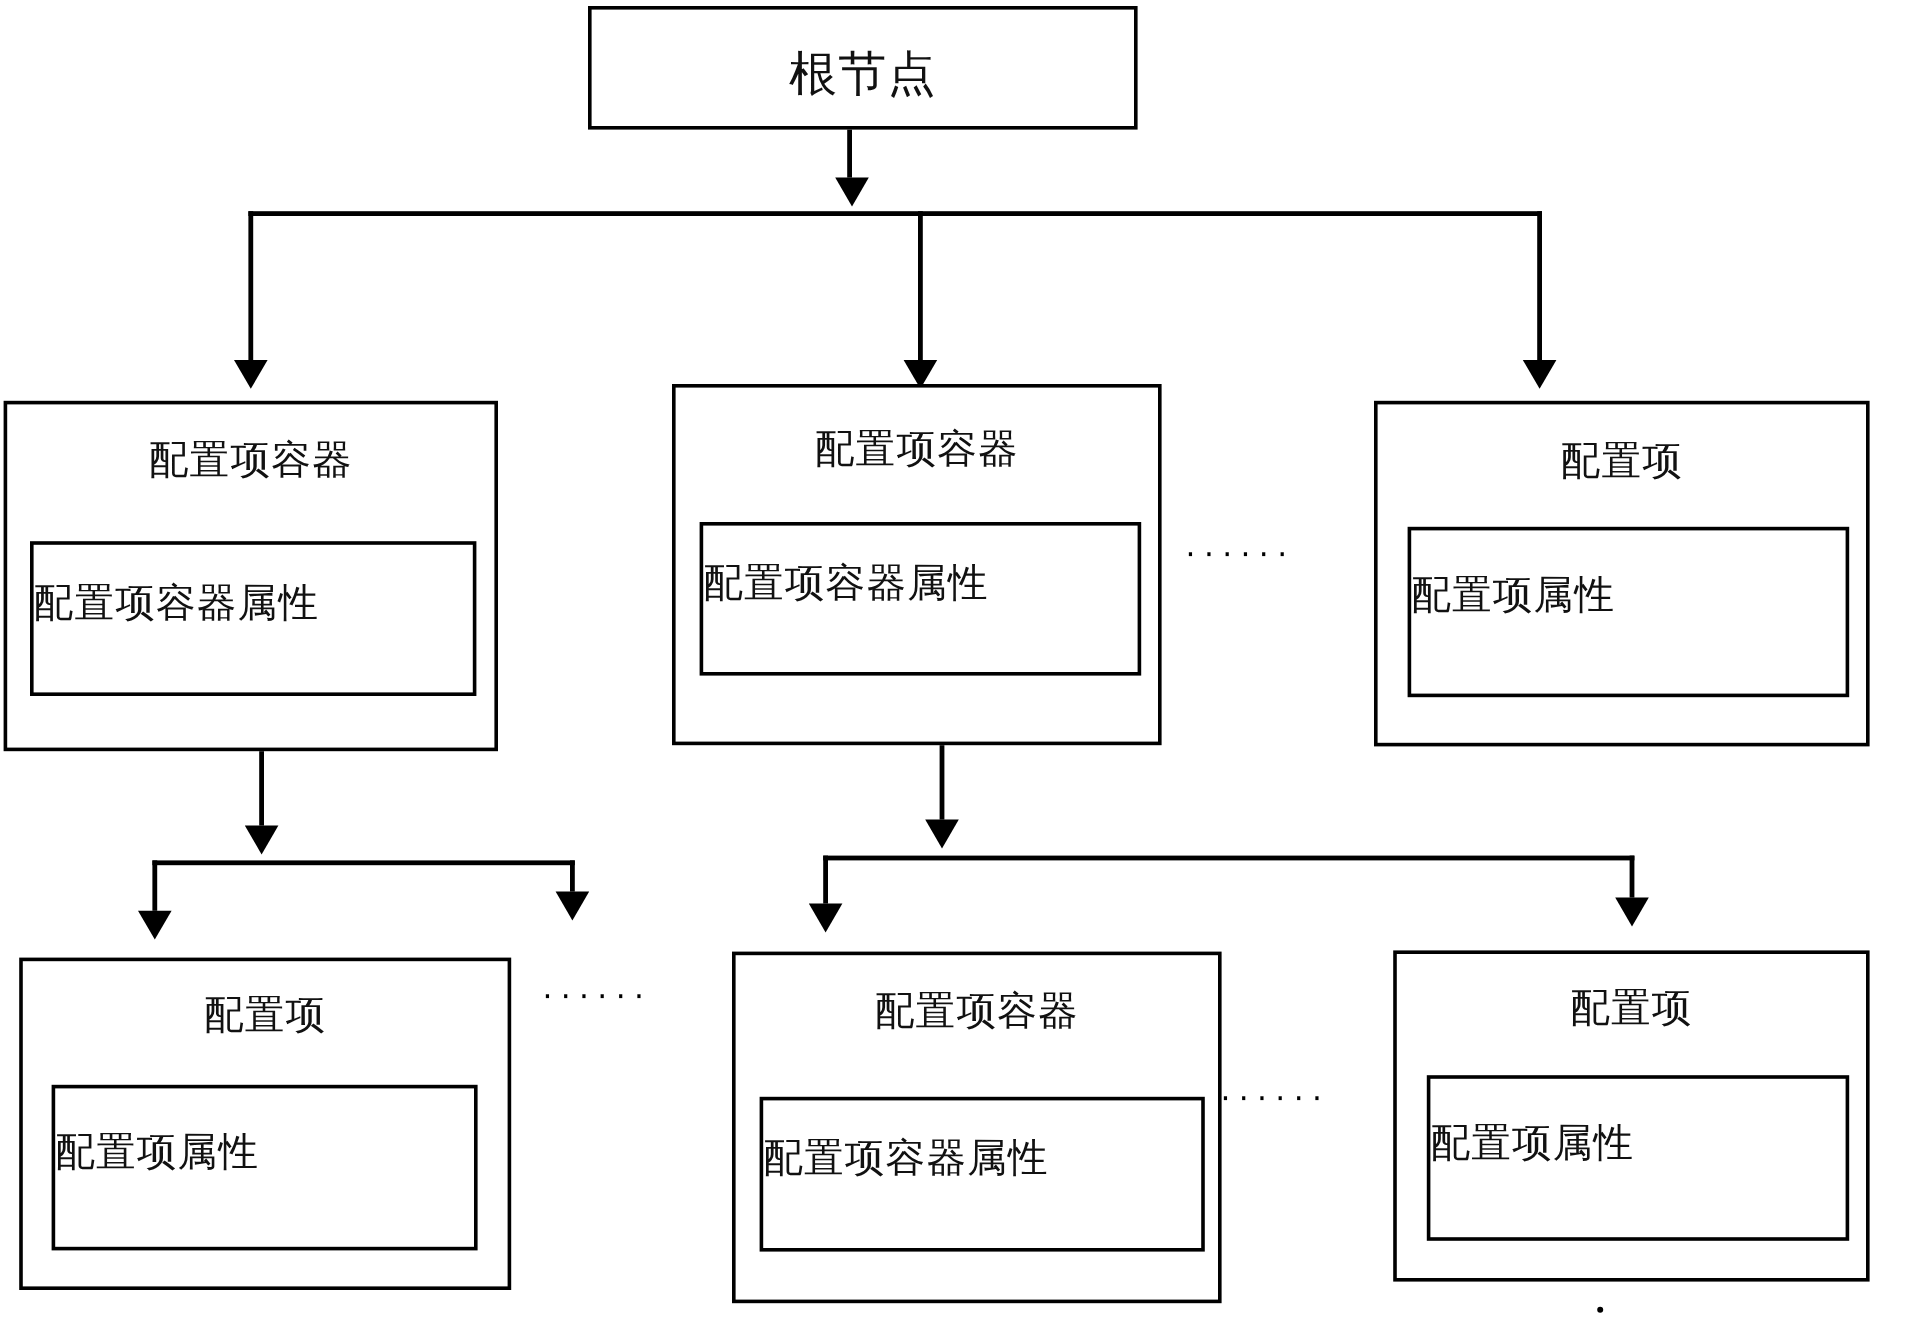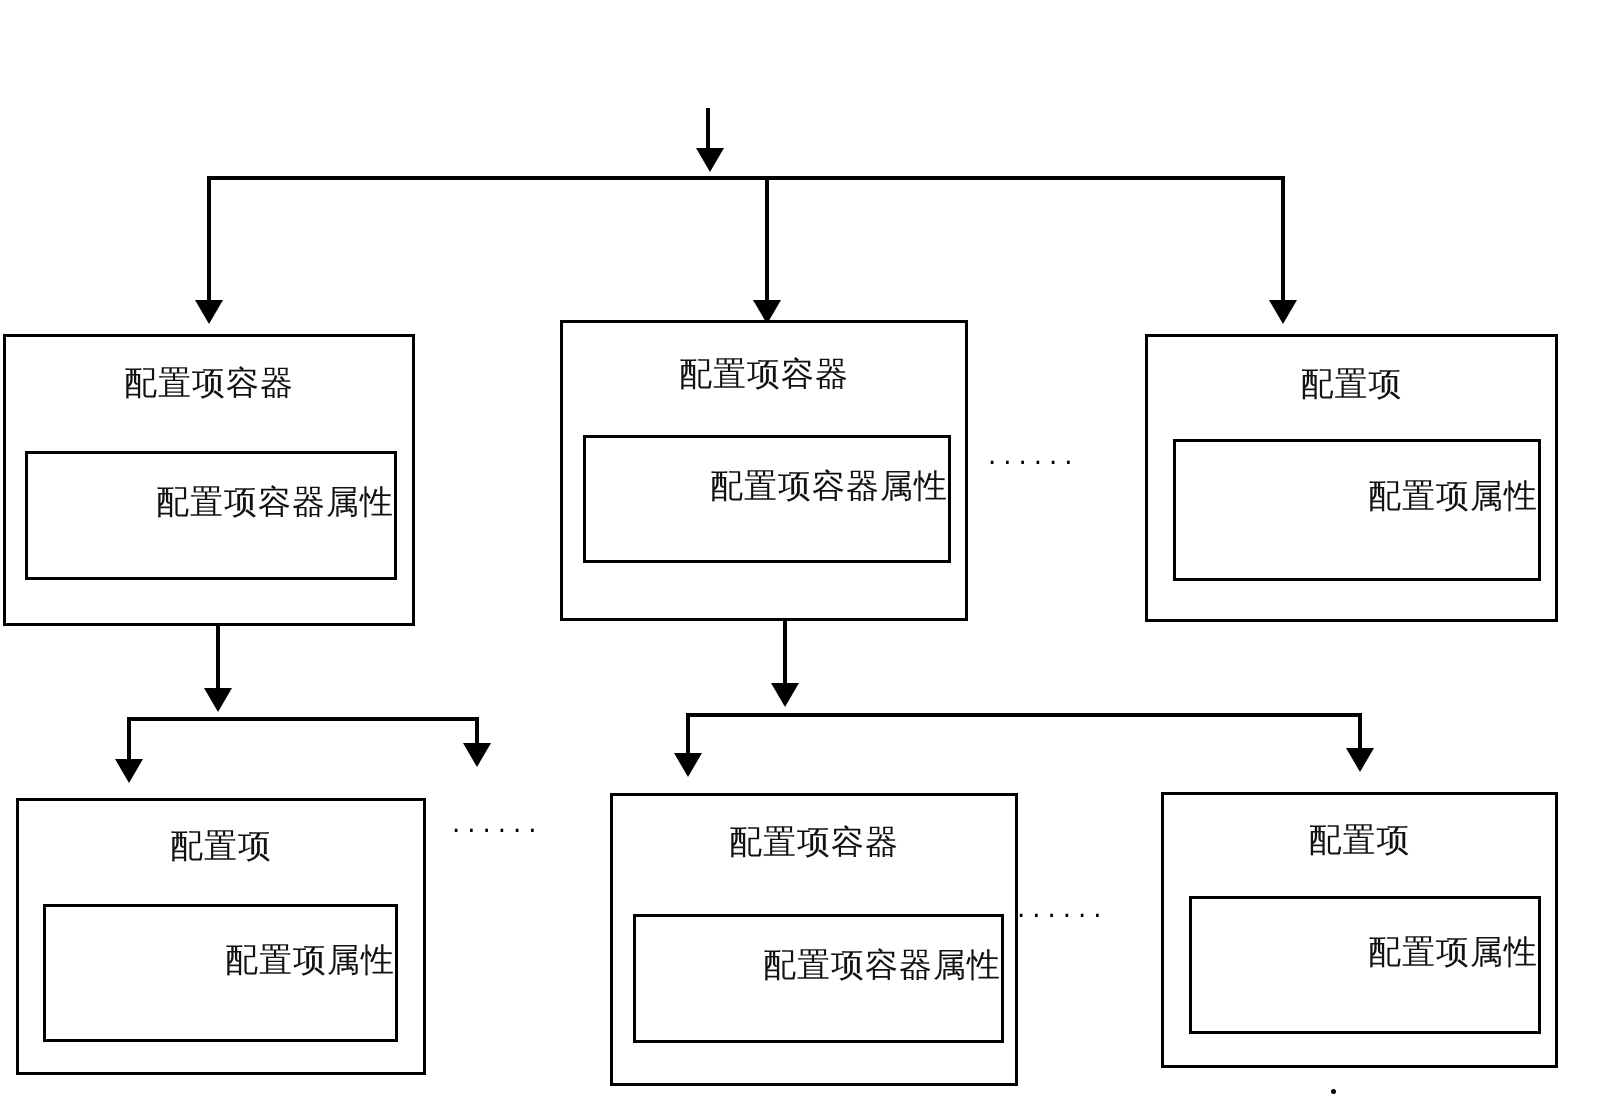--- a/index.html
+++ b/index.html
@@ -33,21 +33,21 @@
   .inner-box {
     position: absolute;
     border: 3px solid #000000;
     background: #ffffff;
     box-sizing: border-box;
   }
   .inner-label {
     position: absolute;
     left: 0;
     right: 0;
-    text-align: right;
+    text-align: left;
     color: #111111;
     letter-spacing: 1px;
     white-space: nowrap;
   }
   .hline {
     position: absolute;
     height: 4px;
     background: #000000;
   }
   .vline {
@@ -78,20 +78,23 @@
     height: 5px;
     background: #000000;
     border-radius: 50%;
   }
 </style>
 </head>
 <body>
 
 <div id="canvas">
 
+  <div class="node" style="left:490px; top:5px; width:458px; height:103px;">
+    <div class="node-title" style="top:26px; font-size:40px;">根节点</div>
+  </div>
 
   <div class="vline" style="left:706px; top:108px; height:40px;"></div>
   <div class="arrow" style="left:696px; top:148px;"></div>
 
   <div class="hline" style="left:207px; top:176px; width:1078px;"></div>
   <div class="vline" style="left:207px; top:176px; height:124px;"></div>
   <div class="arrow" style="left:195px; top:300px;"></div>
   <div class="vline" style="left:765px; top:176px; height:124px;"></div>
   <div class="arrow" style="left:753px; top:300px;"></div>
   <div class="vline" style="left:1281px; top:176px; height:124px;"></div>

